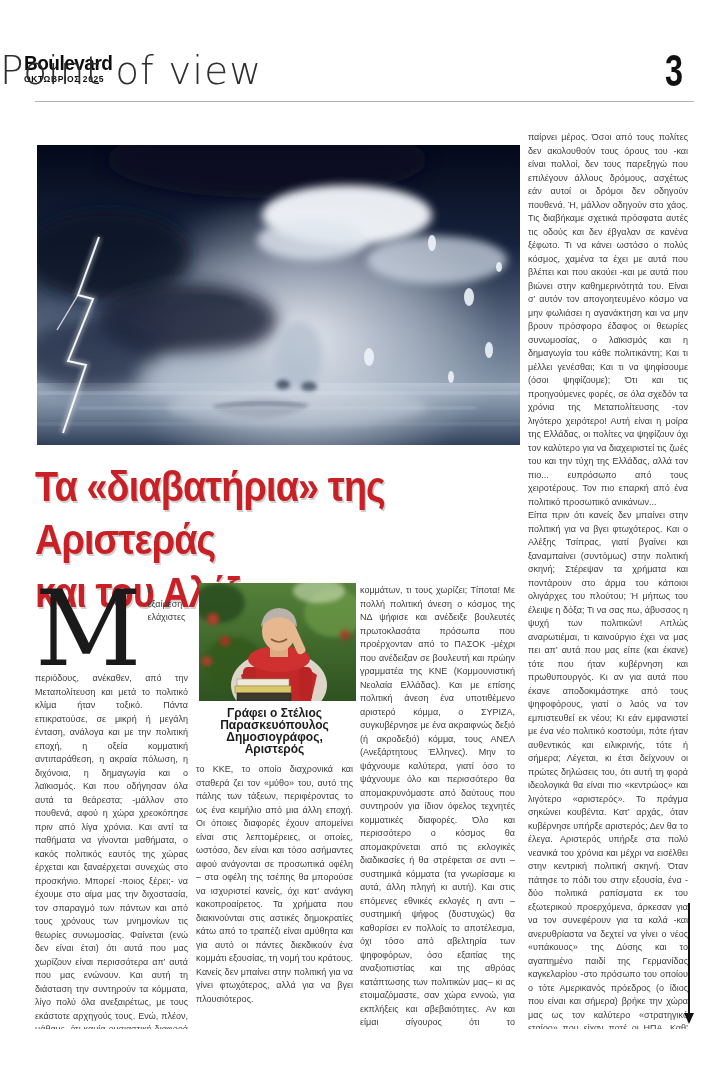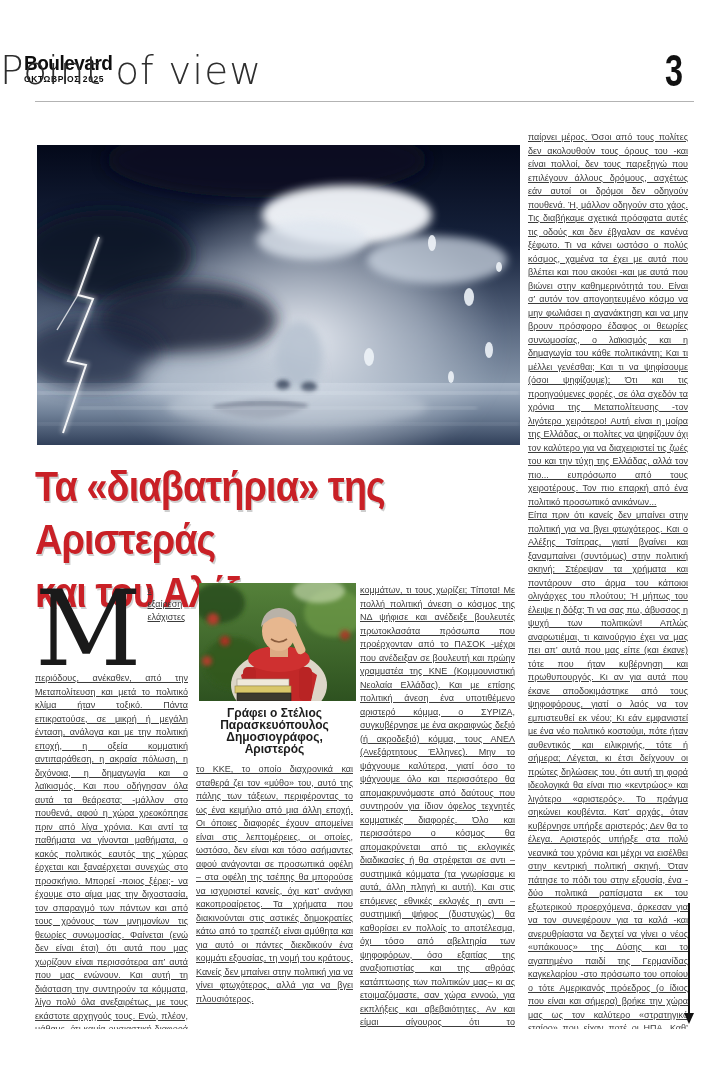--- a/index.html
+++ b/index.html
@@ -25,21 +25,21 @@
   .hero{position:absolute;left:37px;top:145px;width:483px;height:300px;overflow:hidden;background:#1a2440;}
   .hero svg{display:block;width:100%;height:100%;}
   
   .headline{
     position:absolute;left:35px;top:460px;width:560px;
     font-weight:800;font-size:43px;line-height:53px;letter-spacing:-1px;
     transform:scaleX(.88);transform-origin:left top;
     text-shadow:1.5px 1.5px 0 rgba(60,60,60,.25);
   }
   
-  .bodytext{font-size:9px;line-height:13.5px;text-align:justify;color:#3c3c3c;text-decoration:underline;}
+  .bodytext{font-size:9px;line-height:13.5px;text-align:justify;color:#3c3c3c;}
   .bodytext p{margin:0;}
   .col1{position:absolute;left:35px;top:584px;width:153px;height:445px;overflow:hidden;}
   .col2{position:absolute;left:196px;top:583px;width:157px;height:446px;}
   .col3{position:absolute;left:360px;top:584px;width:155px;height:445px;overflow:hidden;}
   .col4{position:absolute;left:528px;top:131px;width:160px;height:898px;overflow:hidden;}
   .dropcap{
     float:left;font-size:104px;line-height:86px;font-weight:500;color:#1a1a1a;
     margin:2px 6px 0 0;font-family:"DejaVu Serif","Liberation Serif",serif;
   }
   .author-photo{width:157px;height:118px;background:#3f6b2c;overflow:hidden;margin-left:3px;}

